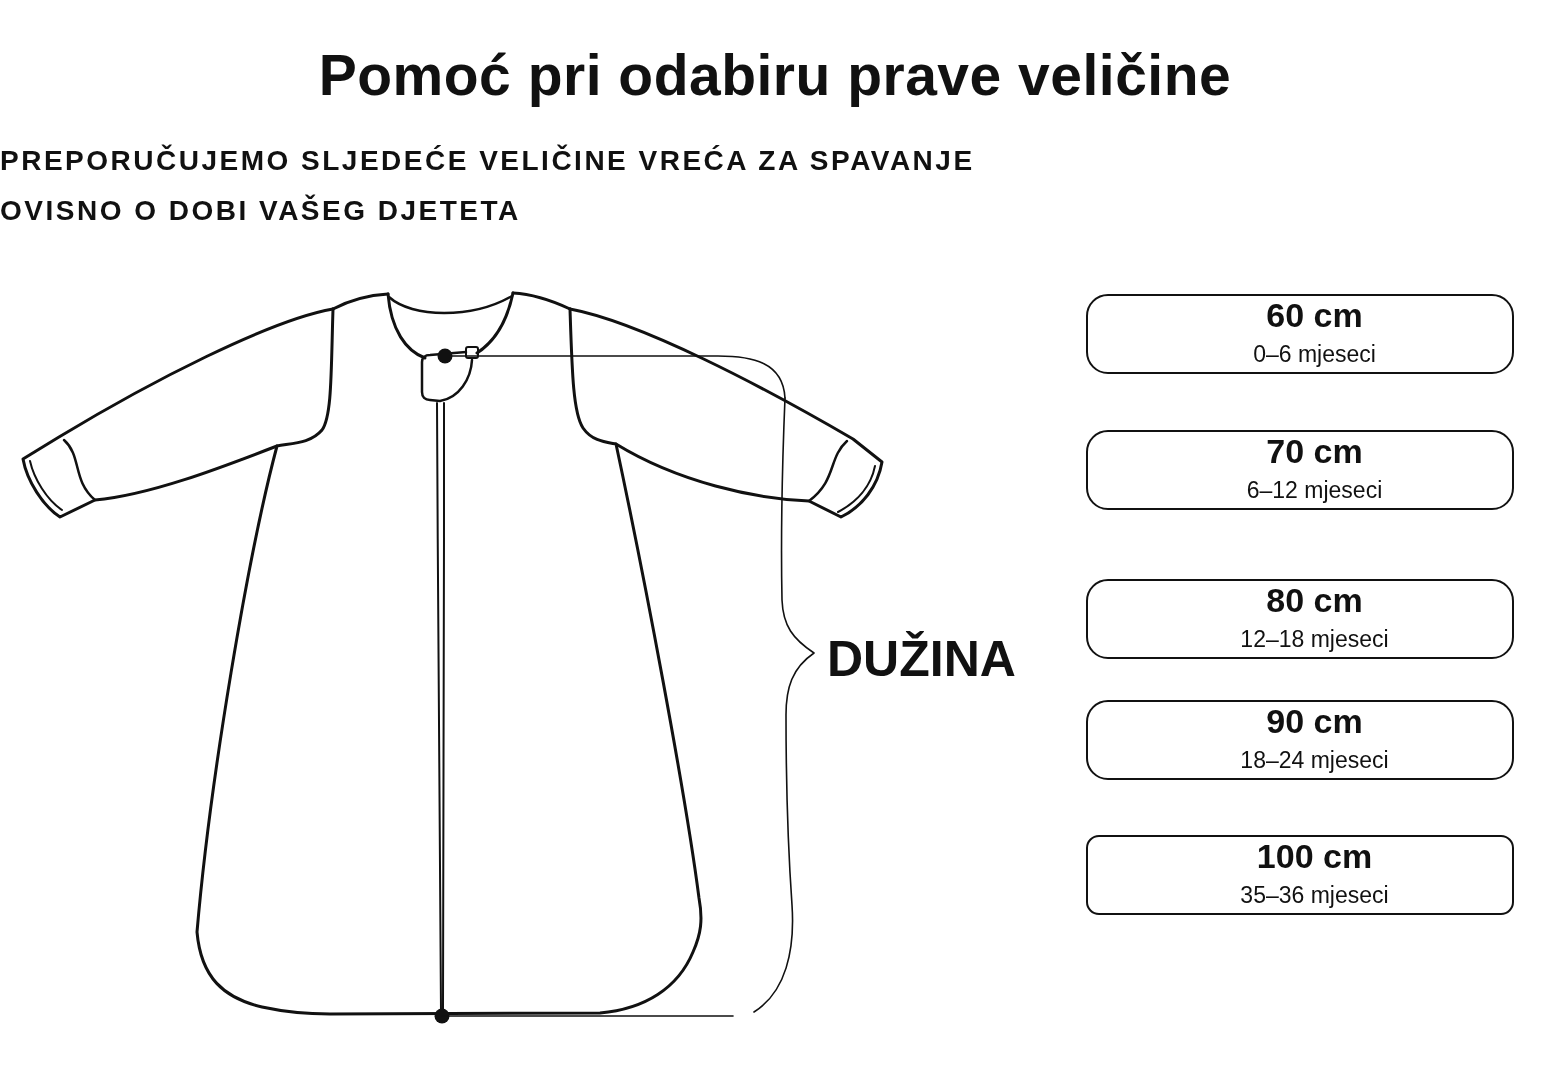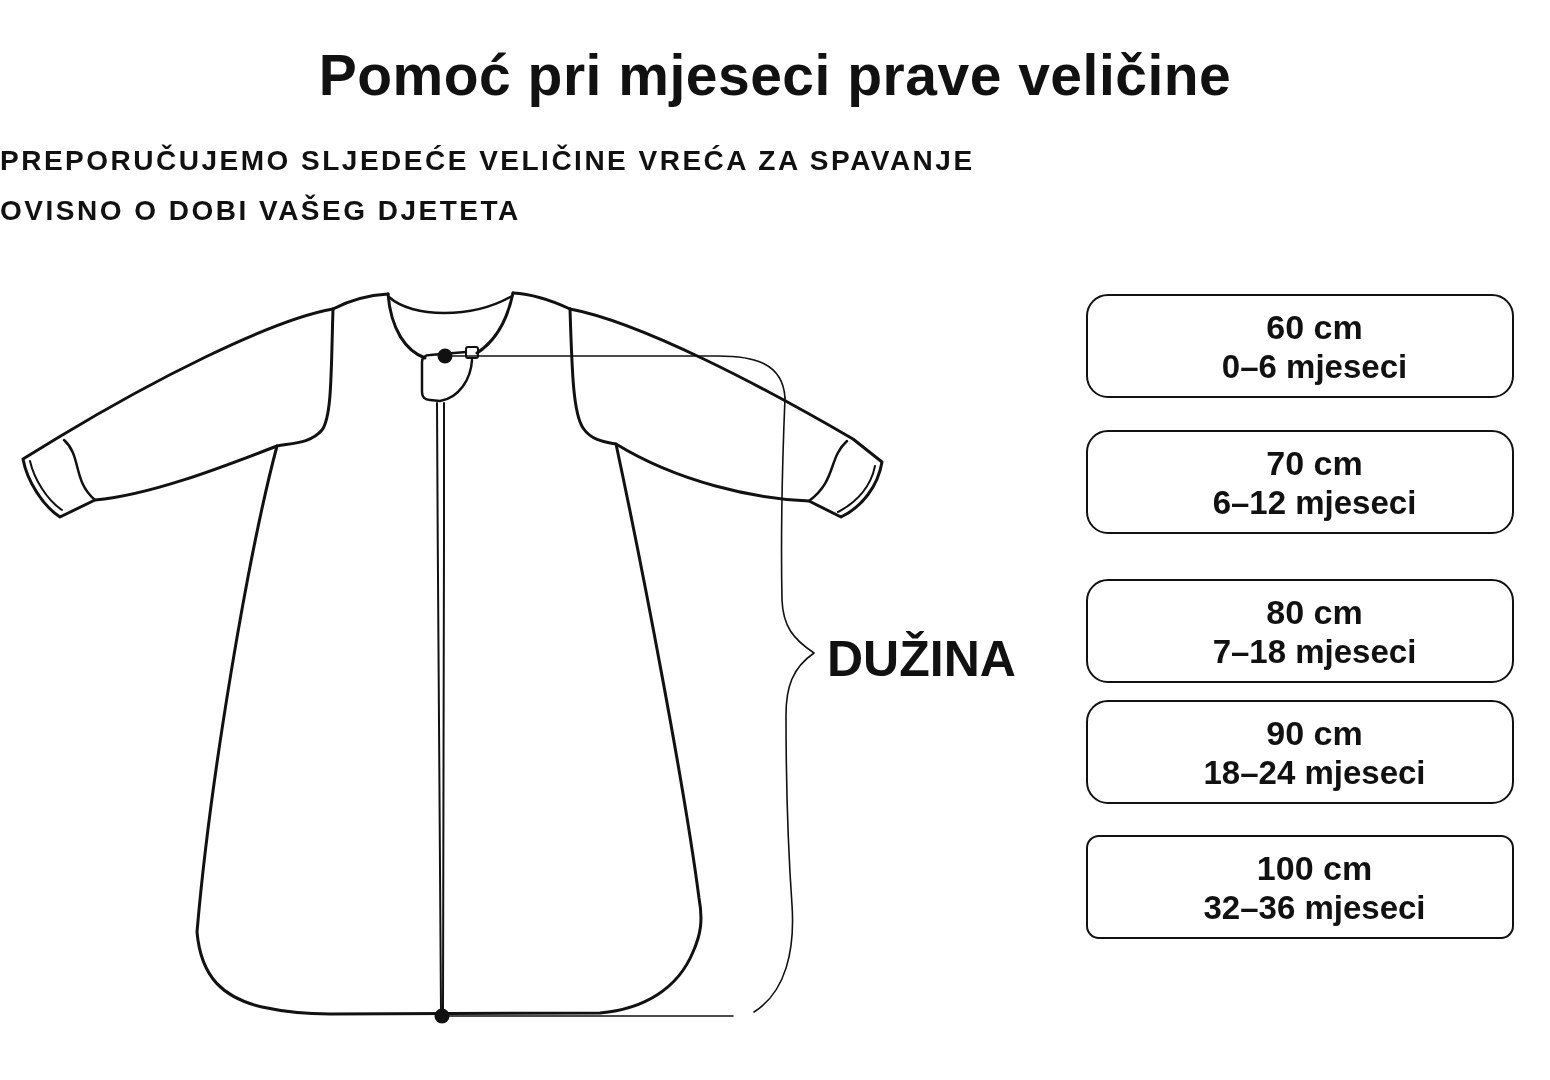--- a/index.html
+++ b/index.html
@@ -29,40 +29,40 @@
   .diagram-svg{position:absolute;left:0;top:0;}
   .measure-label{
     position:absolute;left:827px;top:630px;
     font-size:50px;font-weight:bold;
     letter-spacing:0px;
     color:#111111;
     white-space:nowrap;
   }
   .size-col{position:absolute;left:1086px;top:0;width:428px;height:1080px;}
   .size-box{
-    position:absolute;left:0;width:428px;height:104px;
+    position:absolute;left:0;width:428px;height:80px;
     box-sizing:border-box;
     border:2px solid #111111;
     border-radius:22px;
     display:flex;flex-direction:column;
     align-items:center;justify-content:center;
     gap:2px;
     background:#ffffff;
     padding-left:29px;
   }
   .size-box .size-line{font-size:34px;font-weight:bold;line-height:38px;}
-  .size-box .age-line{font-size:33px;font-weight:bold;line-height:37px;}
+  .size-box .age-line{font-size:23px;font-weight:normal;line-height:37px;}
   .b1{top:294px;} .b2{top:430px;} .b3{top:579px;} .b4{top:700px;align-items:center;} .b5{top:835px;border-radius:13px;}
 </style>
 </head>
 <body>
 
 <div class="stage">
 
-  <div class="title">Pomoć pri mjeseci prave veličine</div>
+  <div class="title">Pomoć pri odabiru prave veličine</div>
 
   <div class="subtitle">
     <div>PREPORUČUJEMO SLJEDEĆE VELIČINE VREĆA ZA SPAVANJE</div>
     <div>OVISNO O DOBI VAŠEG DJETETA</div>
   </div>
 
   <svg class="diagram-svg" width="1550" height="1080" viewBox="0 0 1550 1080" fill="none" stroke="#111111" stroke-linecap="round" stroke-linejoin="round">
 
     <path stroke-width="3" d="M 333 309
          C 331 372, 332 416, 322 430
@@ -136,28 +136,28 @@
       <div class="age-line">0–6 mjeseci</div>
     </div>
 
     <div class="size-box b2">
       <div class="size-line">70 cm</div>
       <div class="age-line">6–12 mjeseci</div>
     </div>
 
     <div class="size-box b3">
       <div class="size-line">80 cm</div>
-      <div class="age-line">7–18 mjeseci</div>
+      <div class="age-line">12–18 mjeseci</div>
     </div>
 
     <div class="size-box b4">
       <div class="size-line">90 cm</div>
       <div class="age-line">18–24 mjeseci</div>
     </div>
 
     <div class="size-box b5">
       <div class="size-line">100 cm</div>
-      <div class="age-line">32–36 mjeseci</div>
+      <div class="age-line">35–36 mjeseci</div>
     </div>
 
   </div>
 
 </div>
 
 </body></html>

